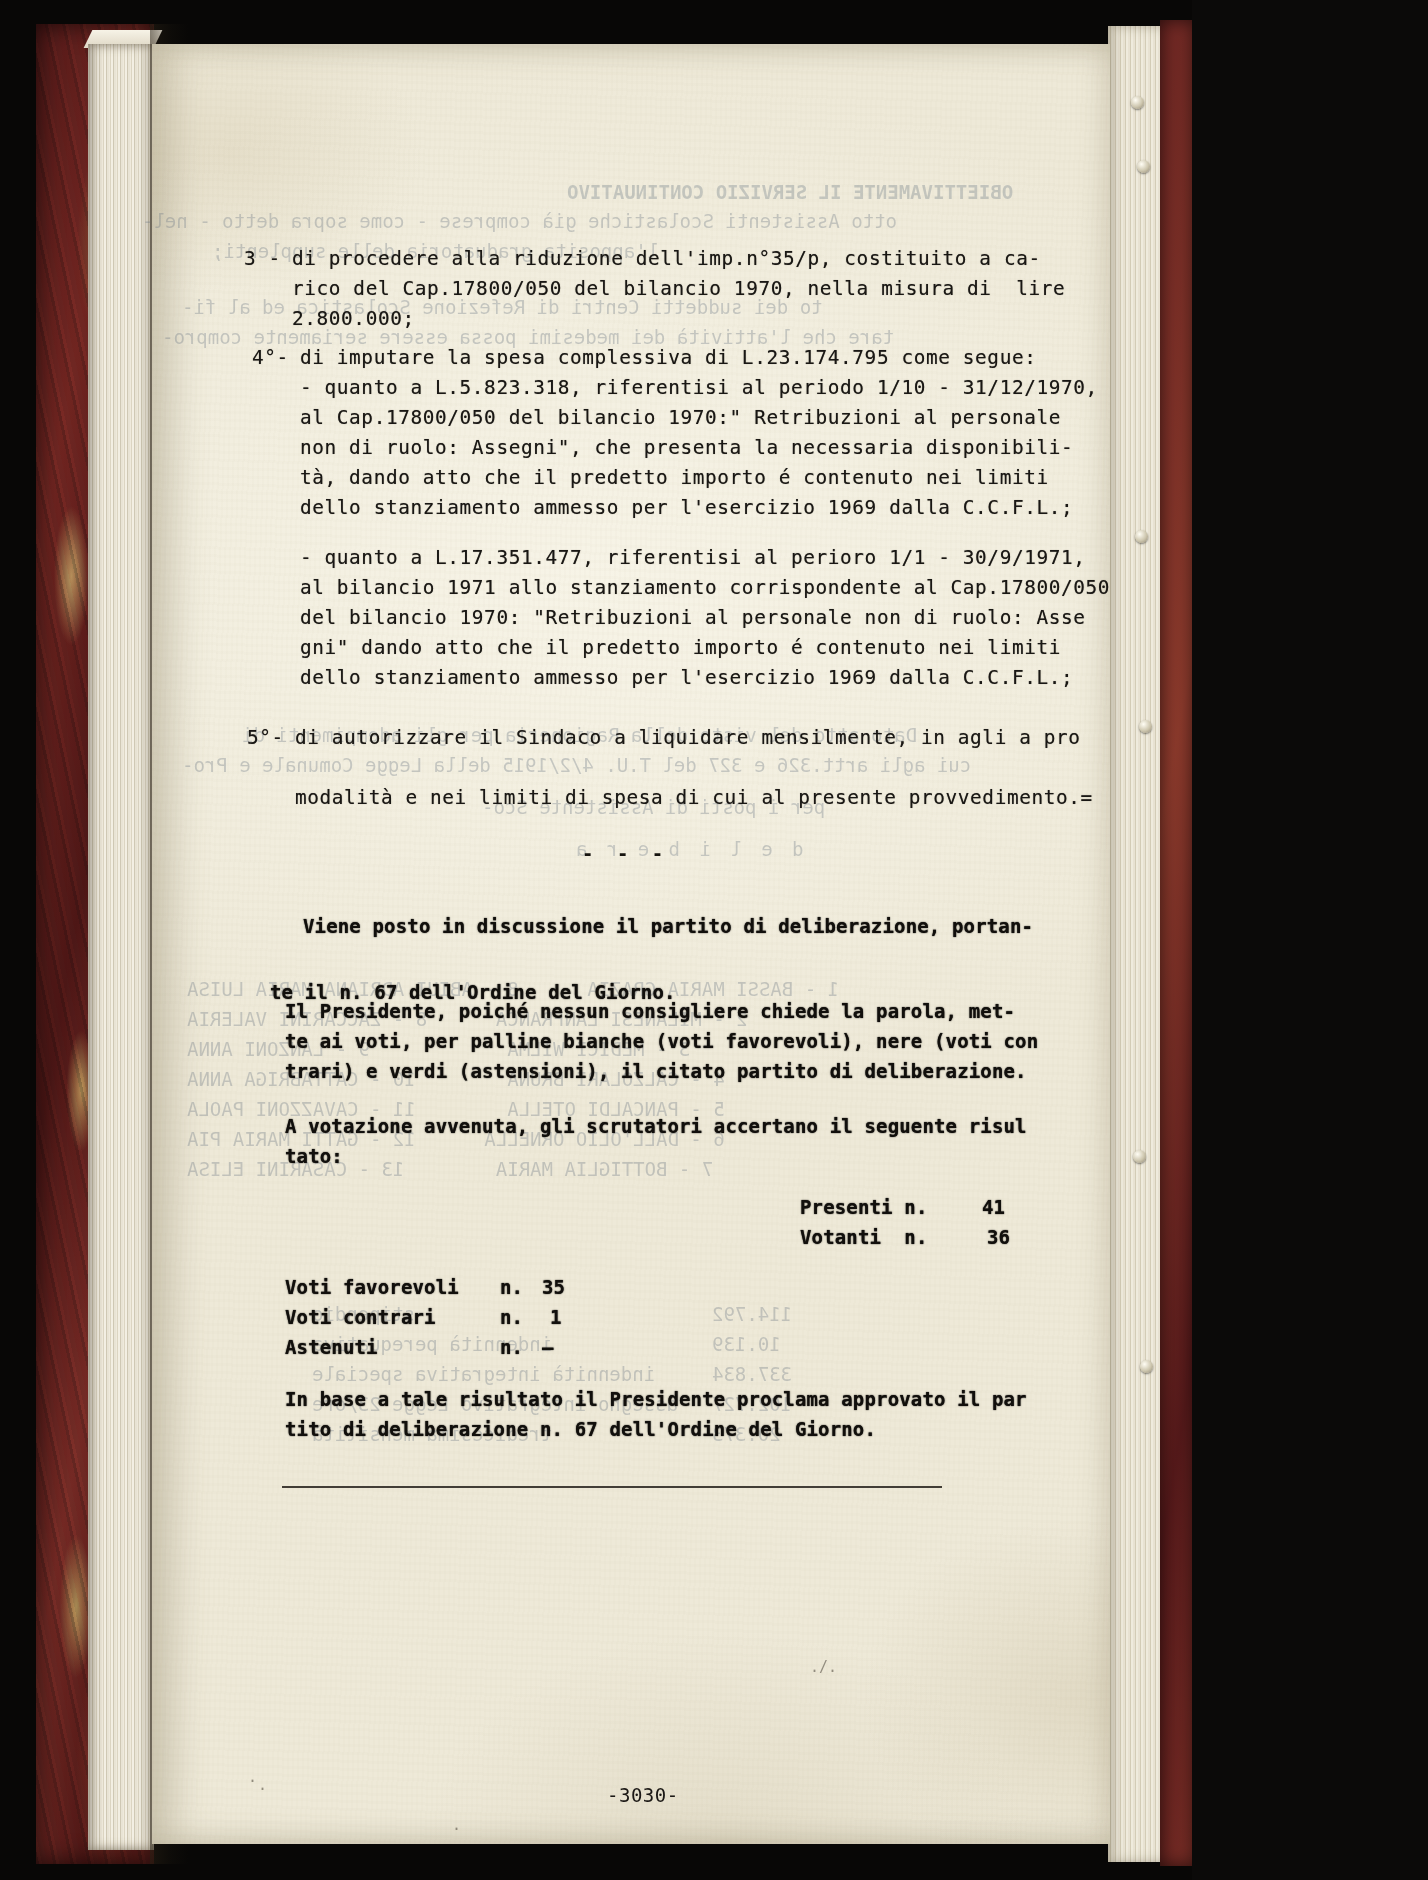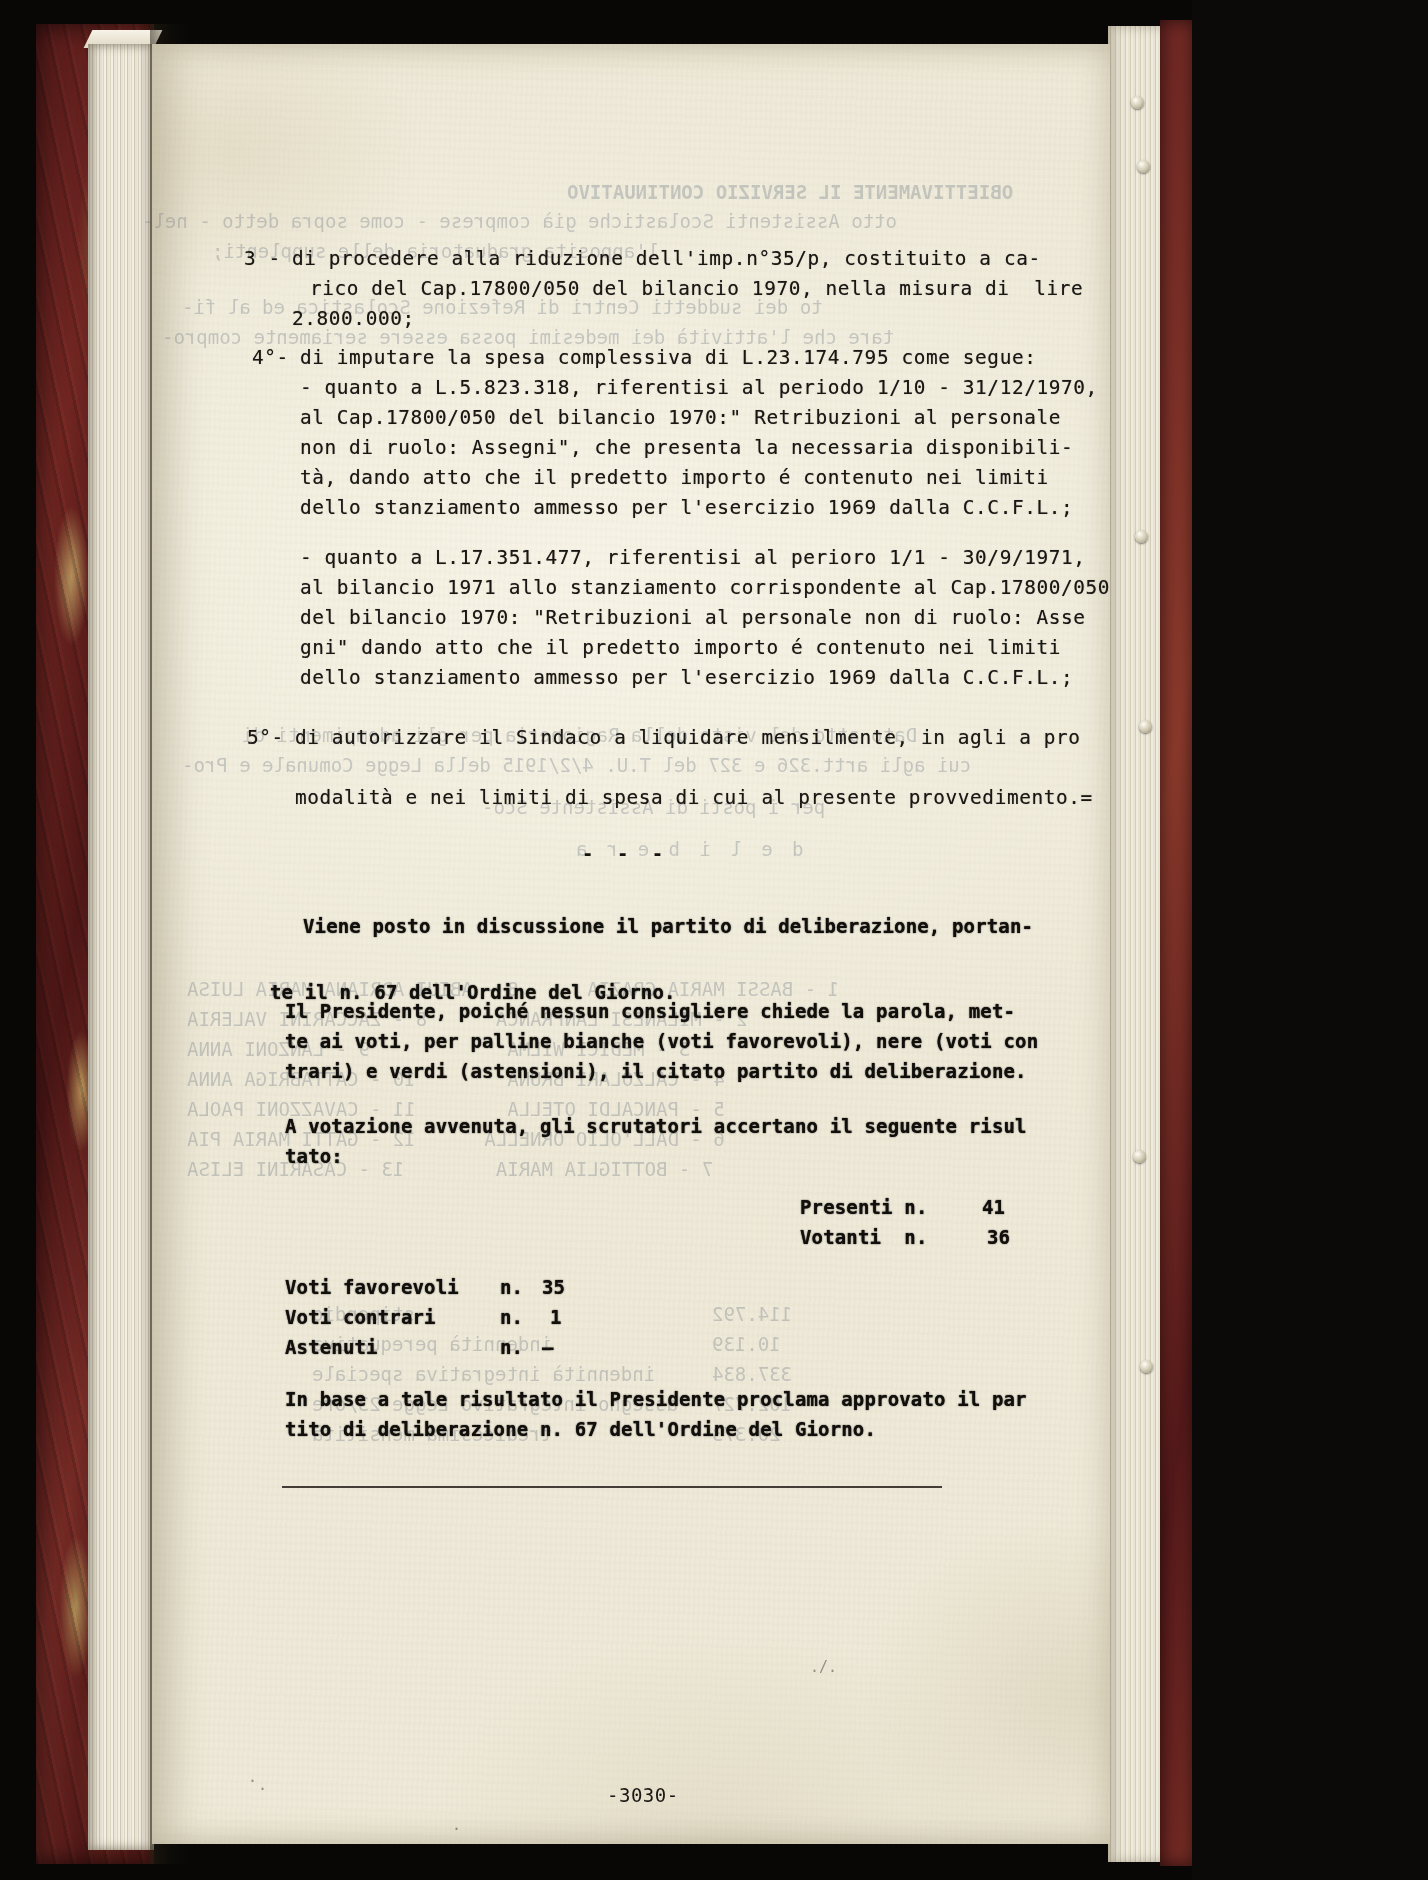--- a/index.html
+++ b/index.html
@@ -190,21 +190,21 @@
       <div class="ghost" style="left:160px;top:1375px;">tredicesima mensilità</div>
 
       <div class="ghost" style="left:560px;top:1255px;">114.792</div>
       <div class="ghost" style="left:560px;top:1285px;">10.139</div>
       <div class="ghost" style="left:560px;top:1315px;">337.834</div>
       <div class="ghost" style="left:560px;top:1345px;">102.727</div>
       <div class="ghost" style="left:560px;top:1375px;">20.373</div>
 
       <div class="tw" style="left:92px;top:200px;">3 -</div>
       <div class="tw" style="left:140px;top:200px;">di procedere alla riduzione dell'imp.n°35/p, costituito a ca-</div>
-      <div class="tw" style="left:140px;top:230px;margin-left:18px;">rico del Cap.17800/050 del bilancio 1970, nella misura di  lire</div>
+      <div class="tw" style="left:140px;top:230px;">rico del Cap.17800/050 del bilancio 1970, nella misura di  lire</div>
       <div class="tw" style="left:140px;top:260px;">2.800.000;</div>
 
       <div class="tw" style="left:100px;top:299px;">4°-</div>
       <div class="tw" style="left:148px;top:299px;">di imputare la spesa complessiva di L.23.174.795 come segue:</div>
       <div class="tw" style="left:148px;top:329px;">- quanto a L.5.823.318, riferentisi al periodo 1/10 - 31/12/1970,</div>
       <div class="tw" style="left:148px;top:359px;">al Cap.17800/050 del bilancio 1970:" Retribuzioni al personale</div>
       <div class="tw" style="left:148px;top:389px;">non di ruolo: Assegni", che presenta la necessaria disponibili-</div>
       <div class="tw" style="left:148px;top:419px;">tà, dando atto che il predetto importo é contenuto nei limiti</div>
       <div class="tw" style="left:148px;top:449px;">dello stanziamento ammesso per l'esercizio 1969 dalla C.C.F.L.;</div>
 

